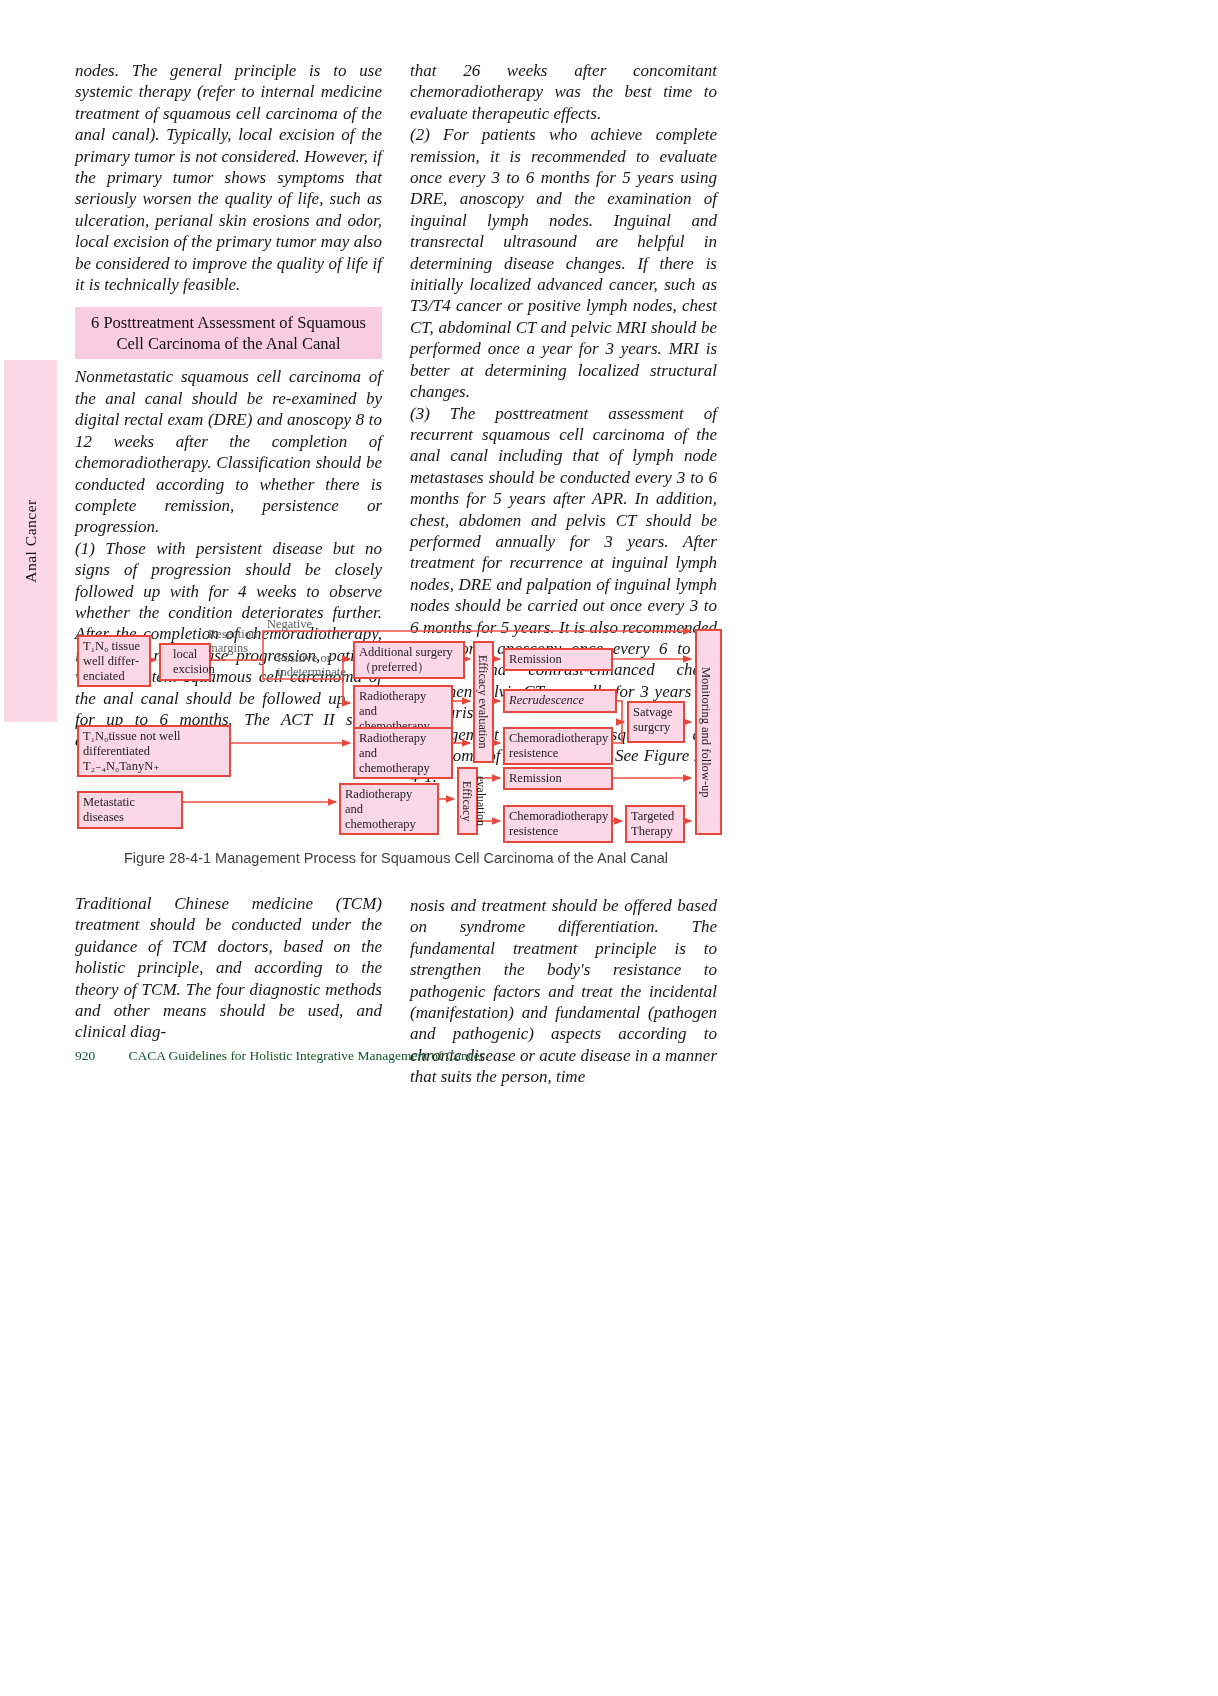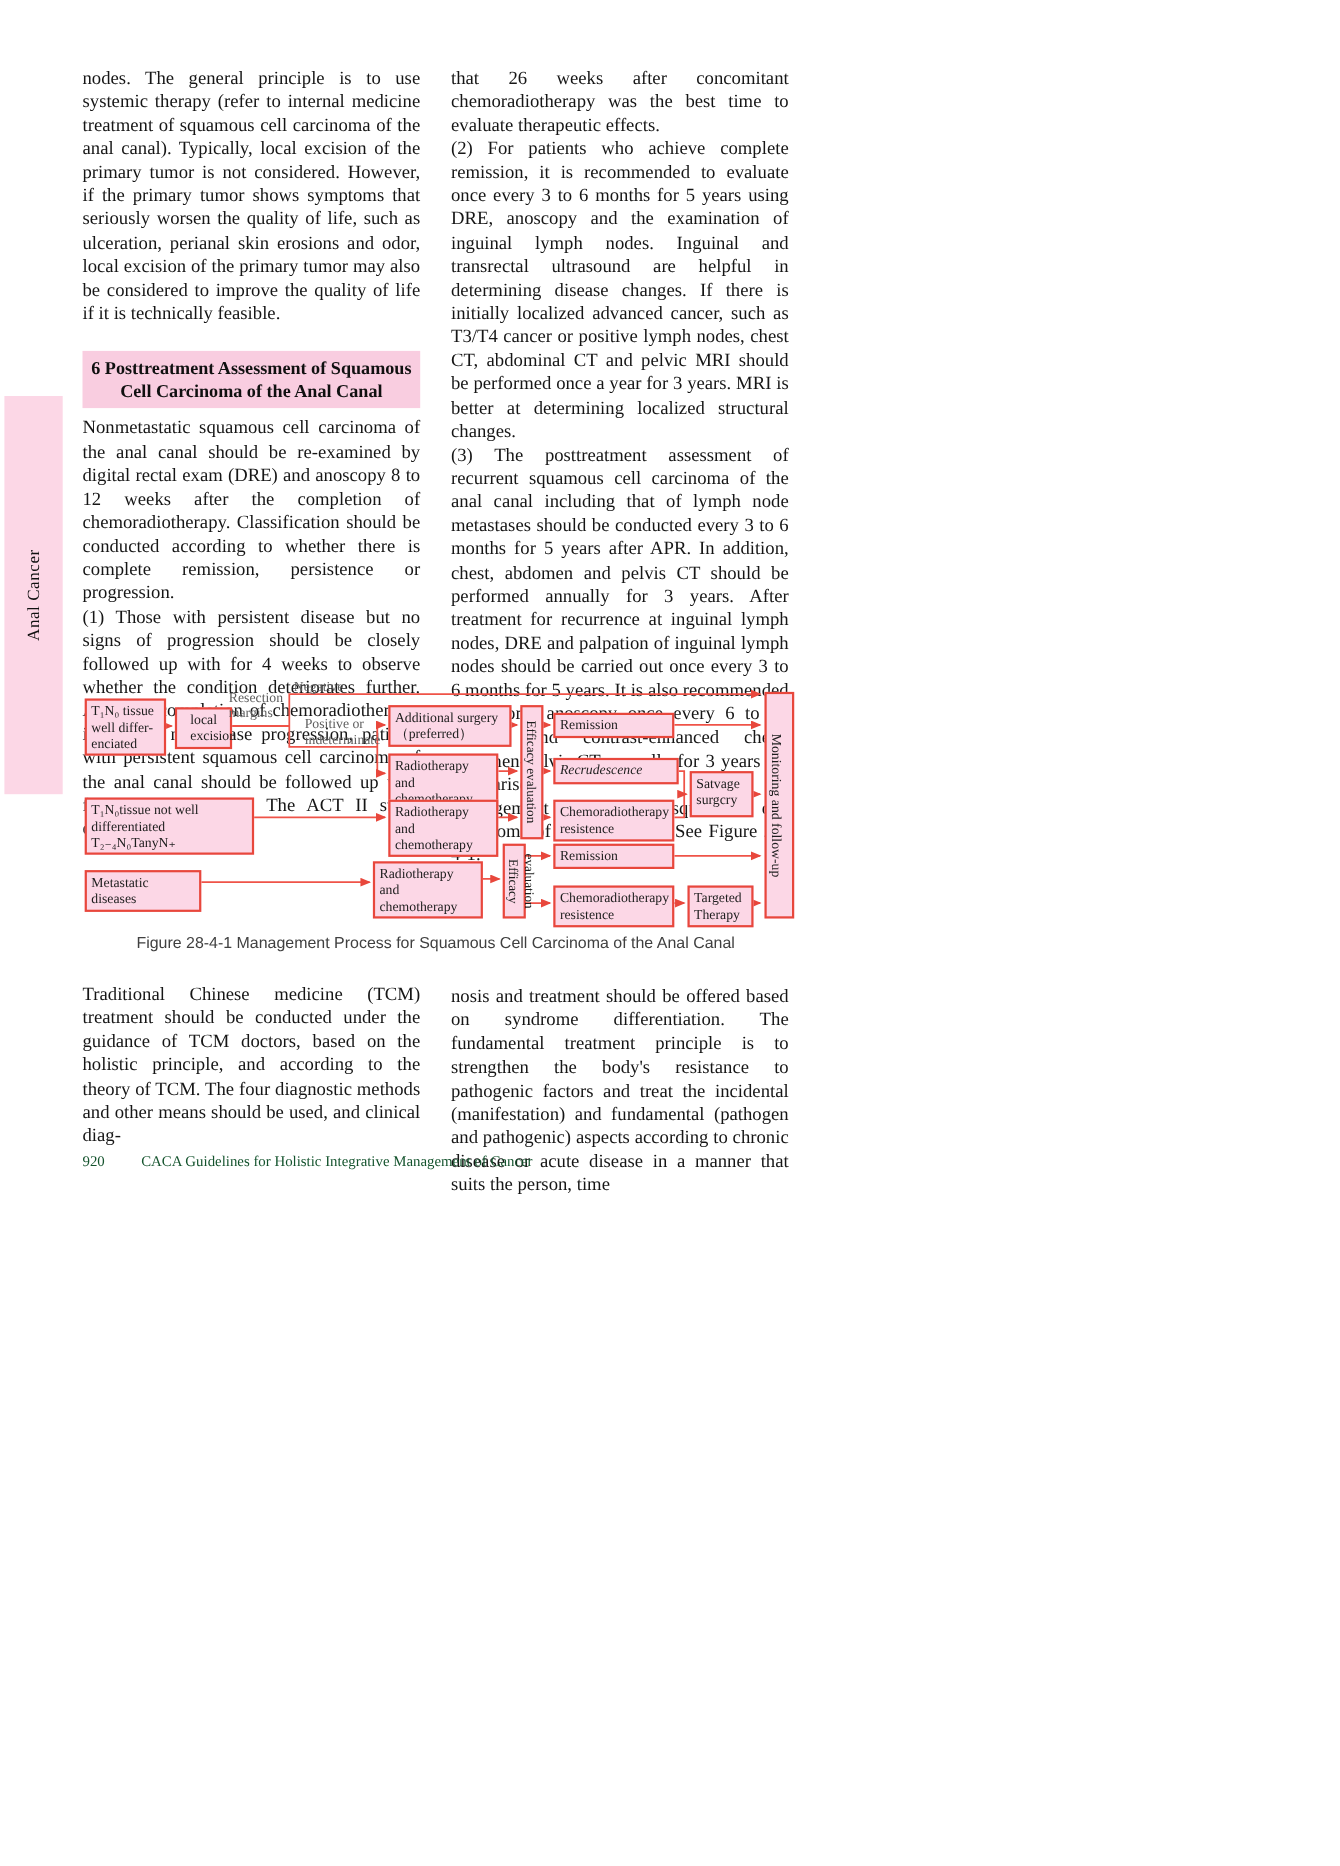--- a/index.html
+++ b/index.html
@@ -12,24 +12,24 @@
   .sideband .sidetext{
     position:absolute;left:50%;top:50%;transform:translate(-50%,-50%) rotate(-90deg);
     white-space:nowrap;font-size:15.5px;letter-spacing:0.5px;color:#111;
   }
   
   .col{position:absolute;width:307px;}
   .col-left{left:75px;top:60px;}
   .col-right{left:410px;top:60px;}
   .col-left2{left:75px;top:893px;}
   .col-right2{left:410px;top:895px;}
-  p.body{margin:0;font-size:17px;line-height:21.4px;text-align:justify;hyphens:auto;-webkit-hyphens:auto;}
+  p.body{margin:0;font-size:17px;line-height:21.4px;text-align:justify;hyphens:auto;font-style:italic;-webkit-hyphens:auto;}
   .section-heading{
-    background:#f9cde0;text-align:center;font-weight:bold;font-size:16.5px;line-height:21px;
-    padding:5px 4px;margin:24px 0 7px 0;color:#101010;
+    background:#f9cde0;text-align:center;font-weight:normal;font-size:16.5px;line-height:21px;
+    padding:5px 4px;margin:12px 0 7px 0;color:#101010;
   }
   .section-heading.first{margin-top:0;margin-bottom:8px;}
   
   .chart{position:absolute;left:75px;top:615px;width:650px;height:240px;font-size:12.5px;}
   .chart svg{position:absolute;left:0;top:0;}
   .node{
     position:absolute;background:#fcd7e6;border:2px solid #e8473c;color:#1d1d1d;
     padding:2px 4px;line-height:1.18;box-sizing:border-box;
   }
   .vert{

